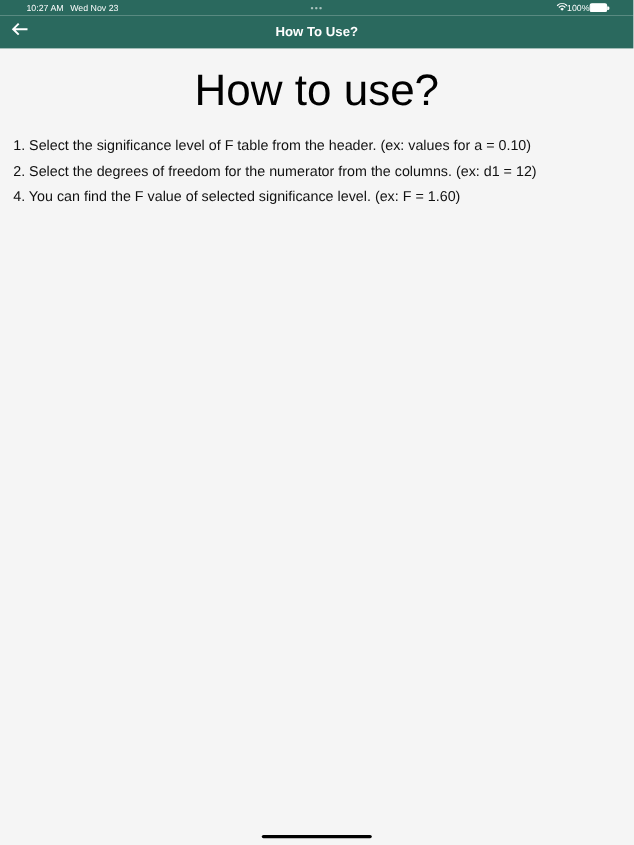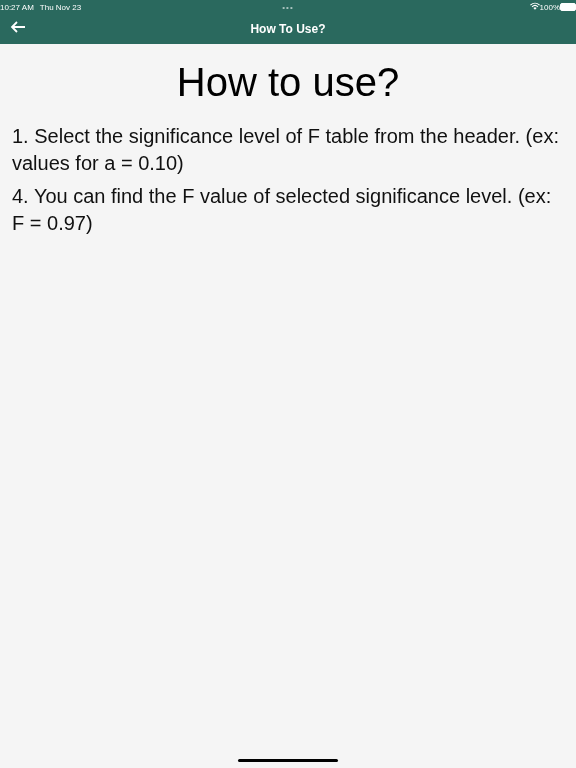--- a/index.html
+++ b/index.html
@@ -16,21 +16,21 @@
       position: relative;
     }
     .status-bar {
       height: 14px;
       background: #2a695e;
       color: #fff;
       font-size: 8px;
       display: flex;
       align-items: center;
       justify-content: space-between;
-      padding: 0 0;
+      padding: 0 24px;
     }
     .status-left {
       display: flex;
       align-items: center;
       gap: 6px;
     }
     .status-center {
       position: absolute;
       left: 50%;
       transform: translateX(-50%);
@@ -93,21 +93,21 @@
     }
     .main-title {
       text-align: center;
       font-size: 40px;
       font-weight: 400;
       color: #000;
       margin-bottom: 18px;
       margin-top: 4px;
     }
     .instruction {
-      font-size: 20px;
+      font-size: 13px;
       line-height: 1.35;
       color: #111;
       margin-bottom: 6px;
     }
     .home-indicator {
       position: absolute;
       bottom: 6px;
       left: 50%;
       transform: translateX(-50%);
       width: 100px;
@@ -115,21 +115,21 @@
       background: #000;
       border-radius: 2px;
     }
   </style>
 </head>
 <body>
 
 <div class="status-bar">
   <div class="status-left">
     <span>10:27 AM</span>
-    <span>Thu Nov 23</span>
+    <span>Wed Nov 23</span>
   </div>
   <div class="status-center">•••</div>
   <div class="status-right">
     <span>
       <svg class="wifi-icon" viewBox="0 0 12 9" fill="#fff">
         <path d="M6 9 L4 7 Q6 5 8 7 Z M2 5 Q6 1 10 5 L9 6 Q6 3 3 6 Z M0 3 Q6 -2 12 3 L11 4 Q6 -1 1 4 Z"></path>
       </svg>
     </span>
     <span>100%</span>
     <span class="battery-icon"></span>
@@ -141,16 +141,17 @@
     <svg width="16" height="14" viewBox="0 0 16 14" fill="none" stroke="#fff" stroke-width="1.8">
       <path d="M7 2 L2 7 L7 12 M2 7 L15 7"></path>
     </svg>
   </span>
   <span class="nav-title">How To Use?</span>
 </div>
 
 <div class="content">
   <h1 class="main-title">How to use?</h1>
   <p class="instruction">1. Select the significance level of F table from the header. (ex: values for a = 0.10)</p>
-  <p class="instruction">4. You can find the F value of selected significance level. (ex: F = 0.97)</p>
+  <p class="instruction">2. Select the degrees of freedom for the numerator from the columns. (ex: d1 = 12)</p>
+  <p class="instruction">4. You can find the F value of selected significance level. (ex: F = 1.60)</p>
 </div>
 
 <div class="home-indicator"></div>
 
 </body></html>

